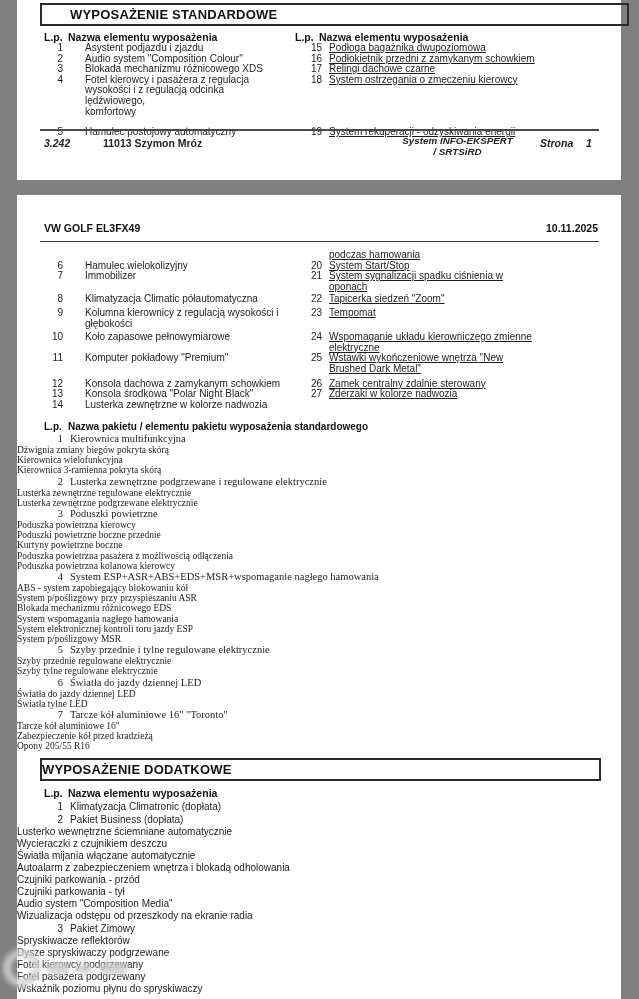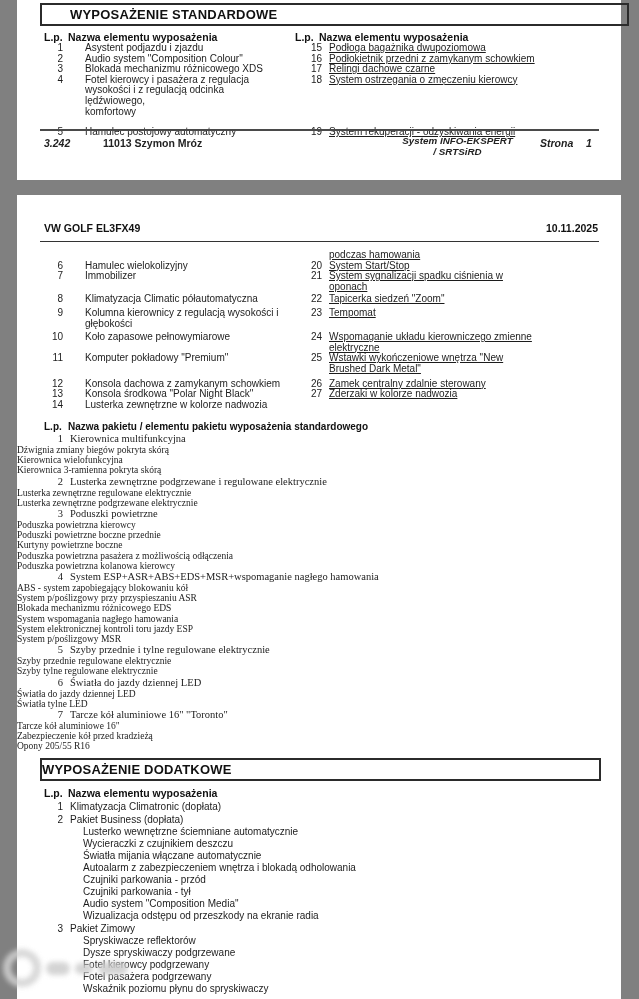--- a/index.html
+++ b/index.html
@@ -68,21 +68,21 @@
   .pmain{display:flex;font-size:10.5px;line-height:12px;}
   .pmain .lnum{width:46px;}
   .pname{margin-left:7px;}
   .psub{font-size:9.5px;line-height:10.2px;}
 
   .addhead{margin-top:6px;margin-left:27px;font-weight:bold;font-size:10.5px;color:#111;height:13px;white-space:nowrap;}
   .addhead .lp{display:inline-block;width:24px;}
   .amain{display:flex;font-size:10px;line-height:13px;}
   .amain .lnum{width:46px;}
   .aname{margin-left:7px;}
-  .asub{padding-left:66px;font-size:10px;line-height:12px;}
+  .asub{font-size:10px;line-height:12px;}
 
   
   .watermark{
     position:absolute;left:-14px;top:753px;width:128px;height:40px;
     display:flex;align-items:center;gap:5px;
     filter:blur(2.5px);opacity:.85;pointer-events:none;
   }
   .wm-ring{width:22px;height:22px;border-radius:50%;border:8px solid #d2d2d2;flex:none;}
   .wm-blob{background:#cdcdcd;border-radius:7px;flex:none;}
   .wm-b1{width:24px;height:13px;}

